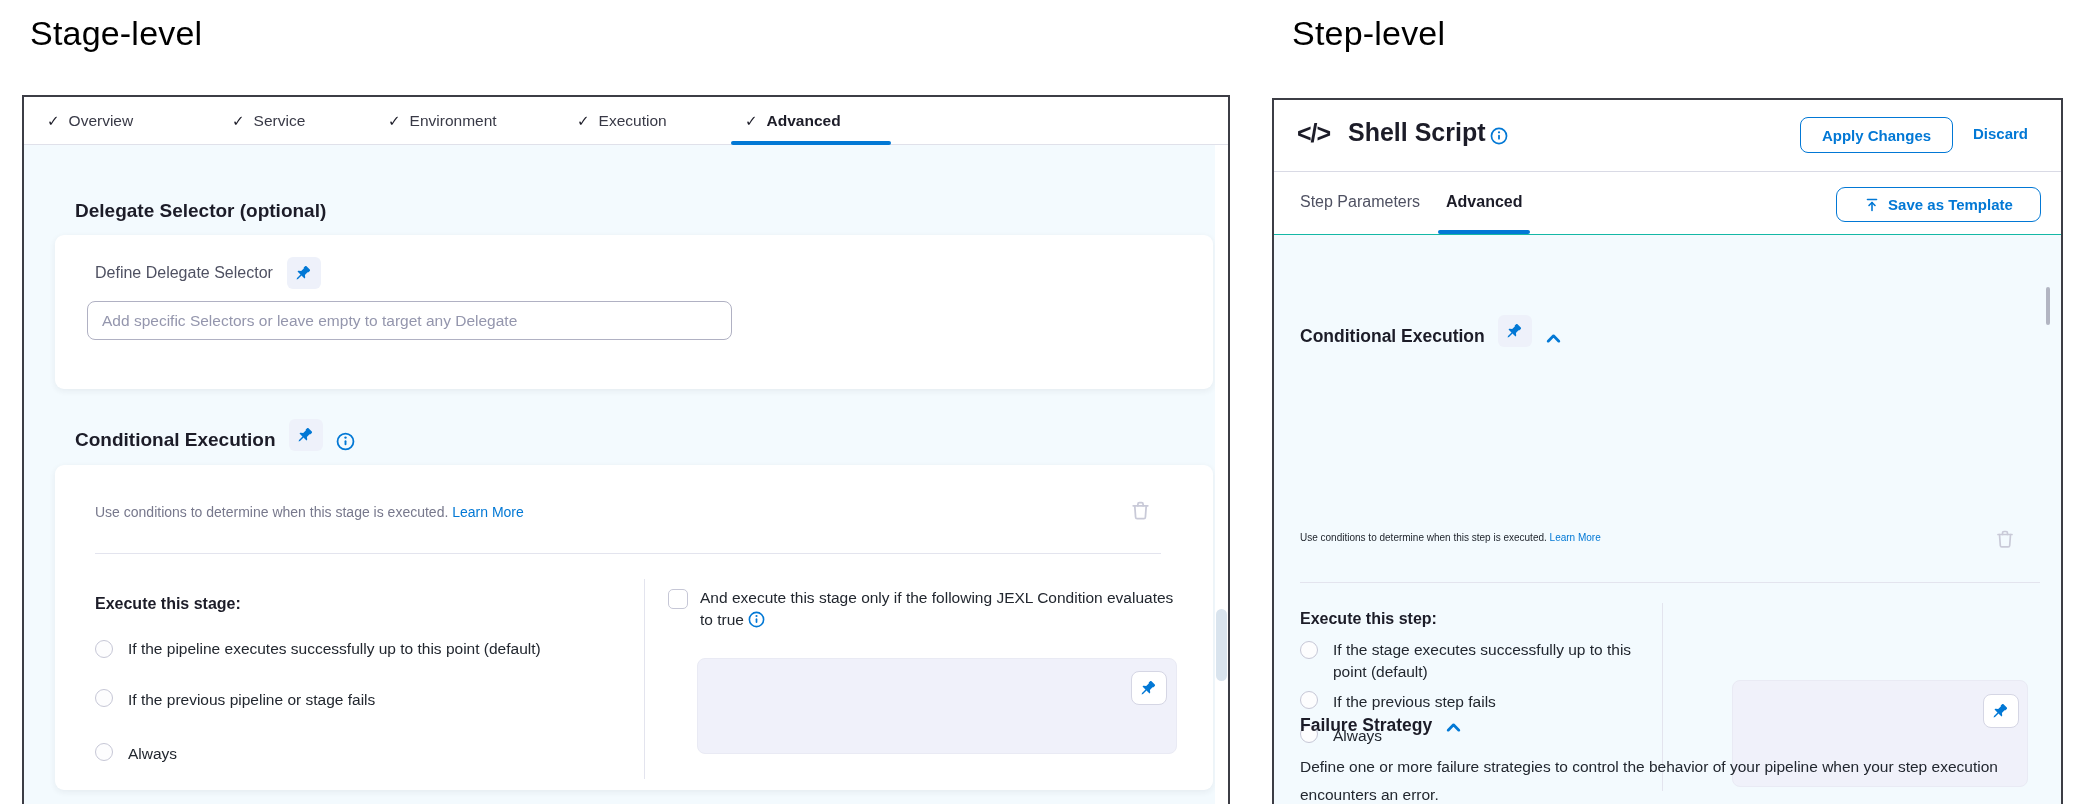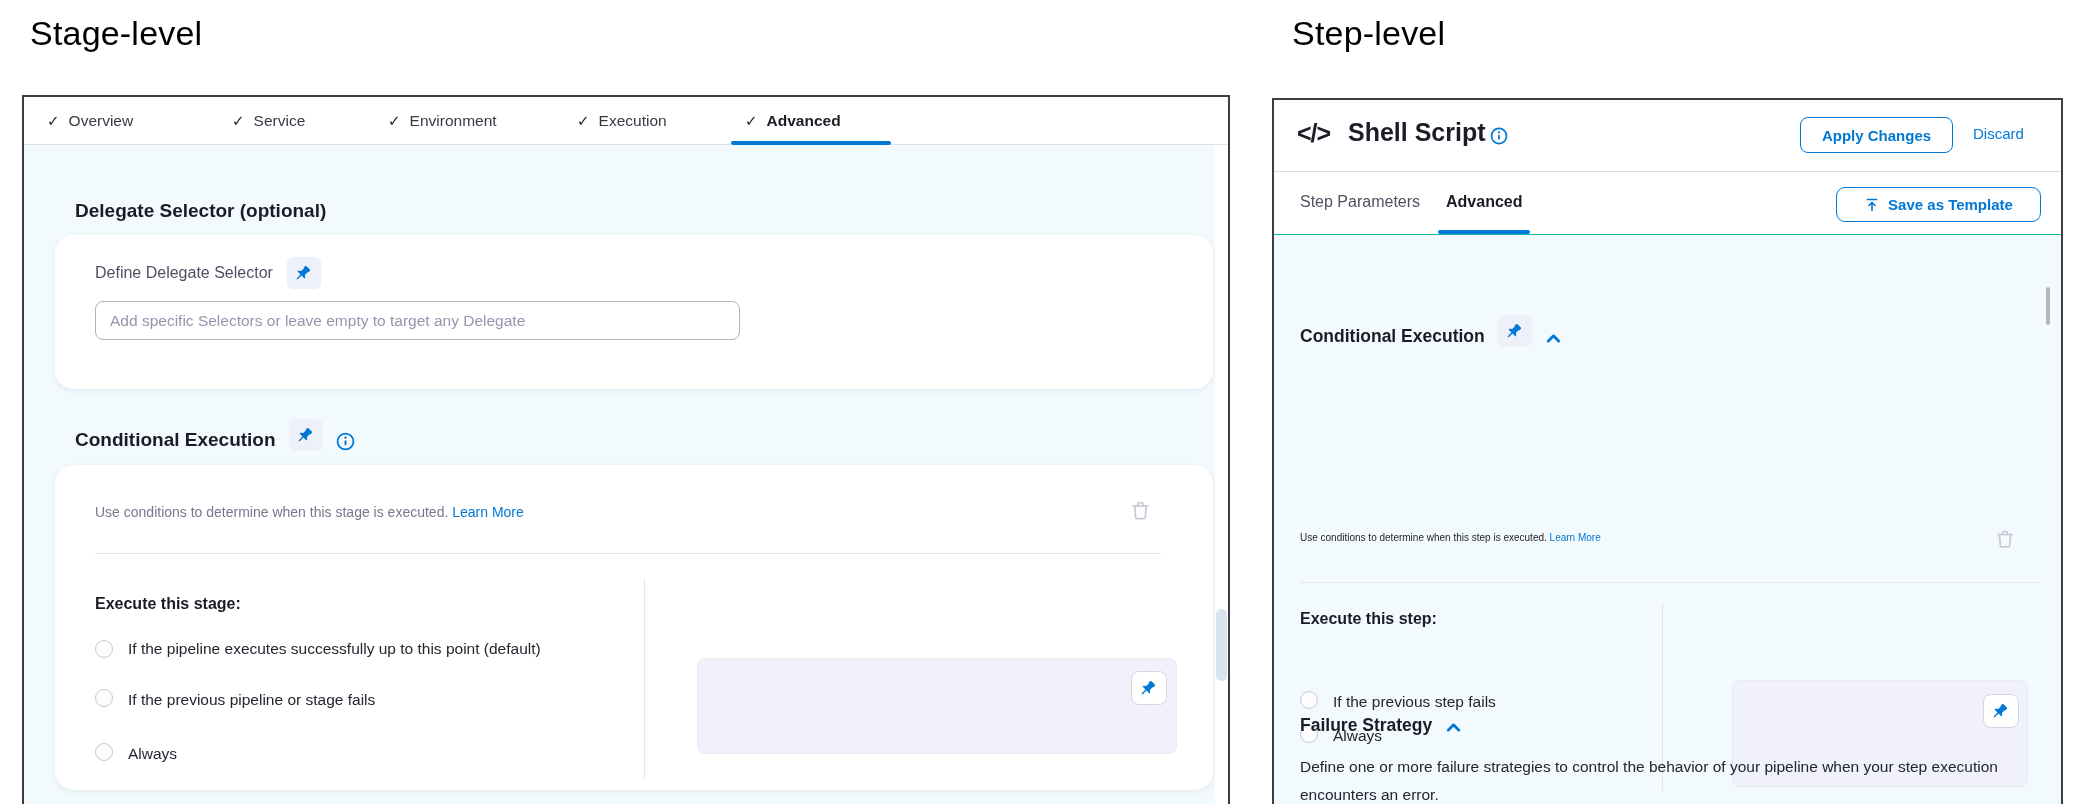--- a/index.html
+++ b/index.html
@@ -36,45 +36,45 @@
 
   
   .s-tabbar{position:absolute;left:0;top:0;width:100%;height:48px;background:#fff;border-bottom:1px solid #e0e1ea;}
   .s-tab{position:absolute;top:0;height:47px;display:flex;align-items:center;gap:9px;cursor:pointer;}
   .s-tab-label{font-size:15.5px;color:#383946;font-weight:500;}
   .s-tab.active .s-tab-label{font-weight:700;color:#1c1c28;}
   .s-underline{position:absolute;left:707px;top:44px;width:160px;height:4px;background:#0278d5;border-radius:2px;}
   .s-content{position:absolute;left:0;top:48px;right:0;bottom:0;background:#f3fafe;}
   .s-gutter{position:absolute;top:0;bottom:0;left:1191px;width:13px;background:#fff;}
   .s-thumb{position:absolute;left:1192px;top:464px;width:11px;height:72px;background:#d9e4ee;border-radius:6px;cursor:grab;}
-  .card{position:absolute;background:#fff;border-radius:19px;box-shadow:0 2px 6px rgba(40,41,61,.07);}
+  .card{position:absolute;background:#fff;border-radius:9px;box-shadow:0 2px 6px rgba(40,41,61,.07);}
   #card-delegate{left:31px;top:90px;width:1158px;height:154px;}
   #card-conditional{left:31px;top:320px;width:1158px;height:325px;}
   .field-row{position:absolute;left:40px;top:22px;display:flex;align-items:center;gap:14px;}
   .field-label{font-size:16px;color:#4f5162;}
-  .delegate-input{position:absolute;left:40px;top:66px;width:645px;height:39px;border:1px solid #b0b1c3;
+  .delegate-input{position:absolute;left:32px;top:66px;width:645px;height:39px;border:1px solid #b0b1c3;
     border-radius:8px;padding:0 14px;font-size:15.5px;font-family:inherit;color:#22272f;background:#fff;}
   .delegate-input::placeholder{color:#9496ad;}
   .sec-head{position:absolute;display:flex;align-items:flex-end;gap:13px;}
   #stage-cond-head{left:51px;top:274px;}
   .desc-row{position:absolute;font-size:14px;color:#77788c;}
   .exec-label{position:absolute;font-size:16px;font-weight:700;color:#1c1c28;}
   .opt-row{position:absolute;display:flex;gap:15px;align-items:flex-start;}
   .cb-row{position:absolute;display:flex;gap:12px;align-items:flex-start;}
   #stage-delegate-title{position:absolute;left:51px;top:55px;}
 
   
   .sp-header{position:absolute;left:0;top:0;width:100%;height:72px;background:#fff;border-bottom:1px solid #d9dae5;}
   .code-icon{position:absolute;left:23px;top:19px;font-size:25px;font-weight:700;color:#1c1c28;letter-spacing:-1px;}
   .sp-title{position:absolute;left:74px;top:18px;font-size:25px;font-weight:700;color:#1c1c28;}
   .sp-info{position:absolute;left:216px;top:27px;}
   .btn-outline{display:flex;align-items:center;justify-content:center;gap:8px;background:#fff;border:1.5px solid #0278d5;
     color:#0278d5;font-weight:700;font-size:15px;font-family:inherit;border-radius:8px;cursor:pointer;}
   #apply-btn{position:absolute;left:526px;top:17px;width:153px;height:36px;}
-  #discard-btn{position:absolute;left:699px;top:25px;background:none;border:none;color:#0278d5;font-weight:400;
+  #discard-btn{position:absolute;left:699px;top:25px;background:none;border:none;color:#0278d5;font-weight:700;
     font-size:15px;font-family:inherit;cursor:pointer;padding:0;}
   .sp-tabs{position:absolute;left:0;top:72px;width:100%;height:63px;background:#fff;border-bottom:1px solid #14b8a6;}
   .sp-tab{position:absolute;top:21px;font-size:16px;color:#4f5162;cursor:pointer;}
   #sp-tab-params{left:26px;}
   #sp-tab-advanced{left:172px;font-weight:700;color:#1c1c28;}
   .sp-underline{position:absolute;left:164px;top:58px;width:92px;height:4px;background:#0278d5;border-radius:2px;}
   #save-template-btn{position:absolute;left:562px;top:15px;width:205px;height:35px;border-radius:9px;}
   .sp-content{position:absolute;left:0;top:135px;right:0;bottom:0;background:#f3fafe;}
   #step-cond-head{left:26px;top:80px;}
   #step-cond-head .sec-title,#step-fail-head .sec-title{font-size:17.5px;}
@@ -173,20 +173,32 @@
         <span class="radio"></span>
         <span class="opt-label">If the previous pipeline or stage fails</span>
       </div>
       <div class="opt-row" style="left:40px;top:278px;width:500px;">
         <span class="radio"></span>
         <span class="opt-label">Always</span>
       </div>
 
       <div class="divider-v" style="left:589px;top:114px;height:200px;"></div>
 
+      <div class="cb-row" style="left:613px;top:122px;width:512px;">
+        <span class="checkbox" style="margin-top:2px;"></span>
+        <span class="opt-label" style="width:478px;font-weight:500;"><span>And execute this stage only if the following JEXL Condition evaluates to true</span>
+          <span class="icon" style="vertical-align:-3px;">
+            <svg width="17" height="17" viewBox="0 0 16 16">
+                <circle cx="8" cy="8" r="6.7" fill="none" stroke="#0278d5" stroke-width="1.5"></circle>
+                <rect x="7.2" y="6.9" width="1.6" height="4.3" rx=".8" fill="#0278d5"></rect>
+                <circle cx="8" cy="4.7" r="1" fill="#0278d5"></circle>
+              </svg>
+          </span>
+        </span>
+      </div>
 
       <div class="jexl-box" style="left:642px;top:193px;width:480px;height:96px;">
         <button class="pin-btn boxed" style="position:absolute;right:9px;top:12px;">
           <span class="icon">
             <svg width="16" height="16" viewBox="0 0 16 16">
                 <path fill="#0278d5" d="M9.8.9c-.3 0-.5.1-.7.3L8 2.3c-.3.3-.4.8-.2 1.2L5.2 6.1l-2.4-.3c-.4 0-.8.1-1 .4l-.3.3 3 3L1 13l-.4 1.5L2 14.1l3.5-3.5 3 3 .3-.3c.3-.3.4-.6.4-1l-.3-2.4 2.6-2.6c.4.2.9.1 1.2-.2l1.1-1.1c.4-.4.4-1 0-1.4L10.5 1.2c-.2-.2-.4-.3-.7-.3z"></path>
               </svg>
           </span>
         </button>
       </div>
@@ -255,20 +267,24 @@
       <svg width="24" height="24" viewBox="0 0 24 24" fill="none" stroke="#c9cad8" stroke-width="1.7" stroke-linecap="round" stroke-linejoin="round">
           <path d="M5 7.5h14"></path>
           <path d="M9.5 7.5V6a1.5 1.5 0 0 1 1.5-1.5h2A1.5 1.5 0 0 1 14.5 6v1.5"></path>
           <path d="M6.5 7.5l.8 11a1.5 1.5 0 0 0 1.5 1.4h6.4a1.5 1.5 0 0 0 1.5-1.4l.8-11"></path>
         </svg>
     </span>
     <div class="divider-h" style="left:26px;top:347px;width:740px;"></div>
 
     <div class="exec-label" style="left:26px;top:375px;">Execute this step:</div>
 
+    <div class="opt-row" style="left:26px;top:404px;width:340px;">
+      <span class="radio" style="margin-top:2px;"></span>
+      <span class="opt-label" style="width:300px;">If the stage executes successfully up to this point (default)</span>
+    </div>
     <div class="opt-row" style="left:26px;top:456px;width:340px;">
       <span class="radio"></span>
       <span class="opt-label">If the previous step fails</span>
     </div>
     <div class="opt-row" style="left:26px;top:490px;width:340px;">
       <span class="radio"></span>
       <span class="opt-label">Always</span>
     </div>
 
     <div class="divider-v" style="left:388px;top:368px;height:188px;"></div>

